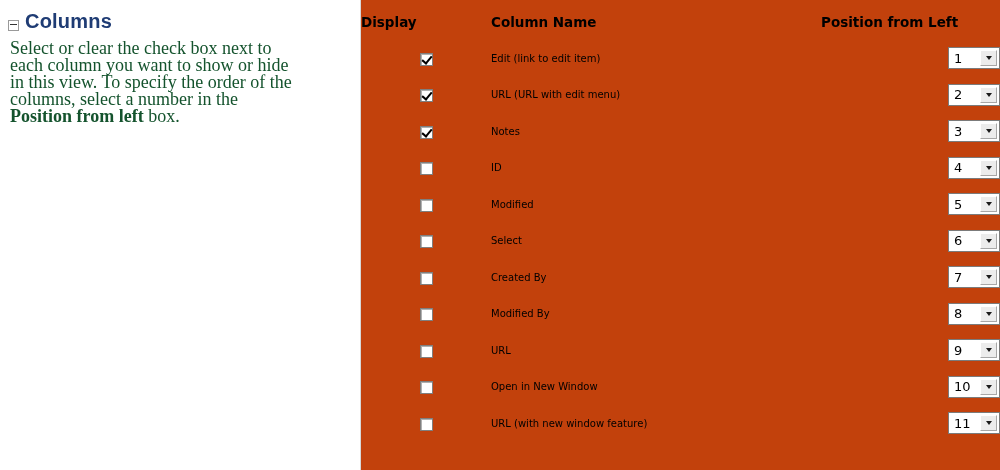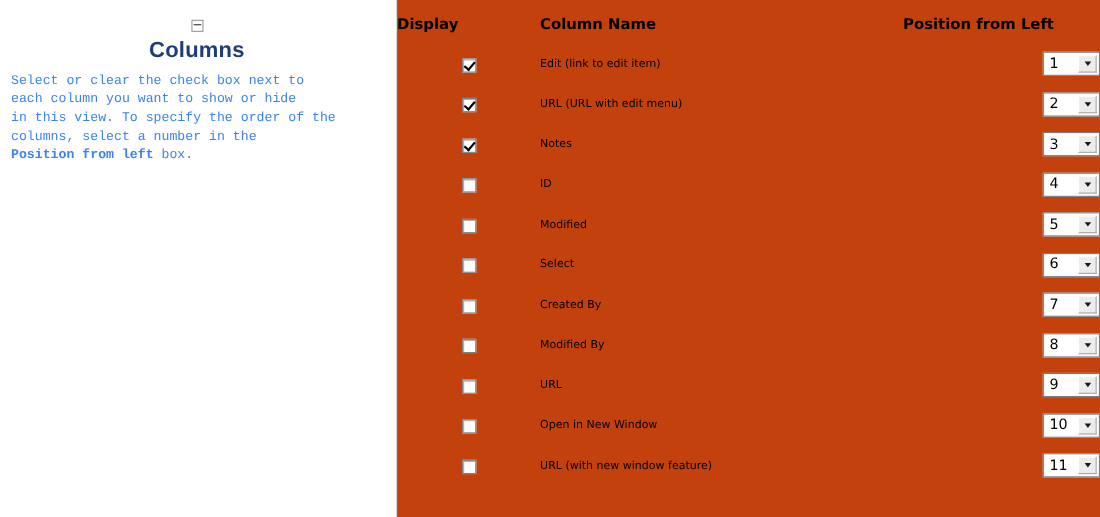--- a/index.html
+++ b/index.html
@@ -27,21 +27,20 @@
     min-width: 360px;
     background: #ffffff;
     padding: 8px 10px 0 8px;
     box-sizing: border-box;
   }
   .section-header {
     display: flex;
     align-items: center;
     gap: 6px;
     margin: 2px 0 8px 0;
-    flex-direction: column;
   }
   .collapse-box {
     width: 9px;
     height: 9px;
     border: 1px solid #9a9a9a;
     background: #ffffff;
     position: relative;
     flex: 0 0 auto;
     margin-top: 8px;
   }
@@ -56,24 +55,24 @@
   }
   .section-title {
     font-family: "Liberation Sans", sans-serif;
     font-size: 20px;
     font-weight: bold;
     color: #1f3c74;
     letter-spacing: 0.2px;
     line-height: 1.1;
   }
   .section-desc {
-    font-family: Liberation Mono, monospace;
-    font-size: 12px;
+    font-family: Liberation Serif, serif;
+    font-size: 18px;
     line-height: 17px;
-    color: #3b82f6;
+    color: #14532d;
     width: 345px;
     padding-left: 2px;
   }
   .section-desc b {
     font-weight: bold;
   }
   
   .right-pane {
     flex: 1 1 auto;
     background: #c2410c;

